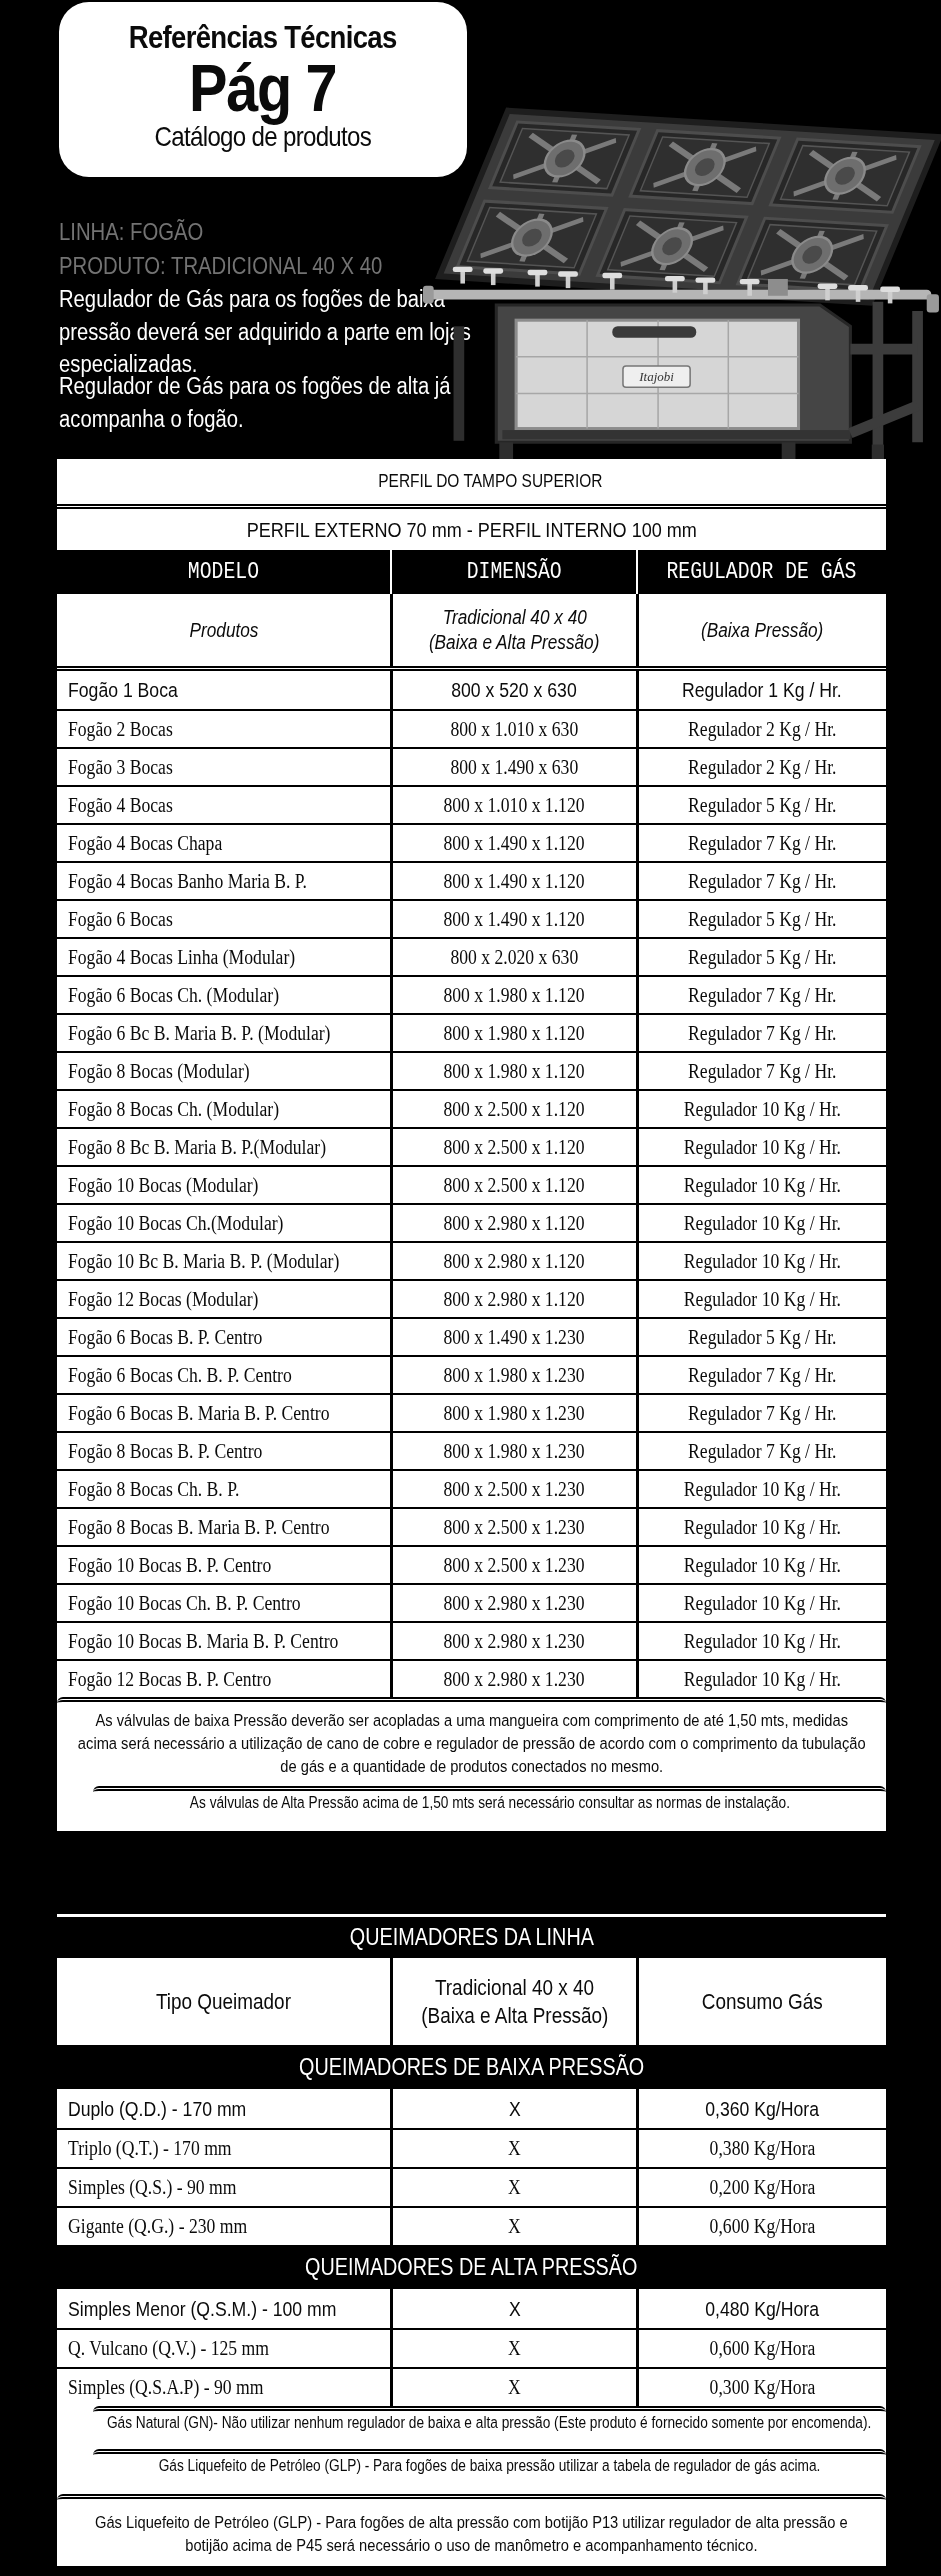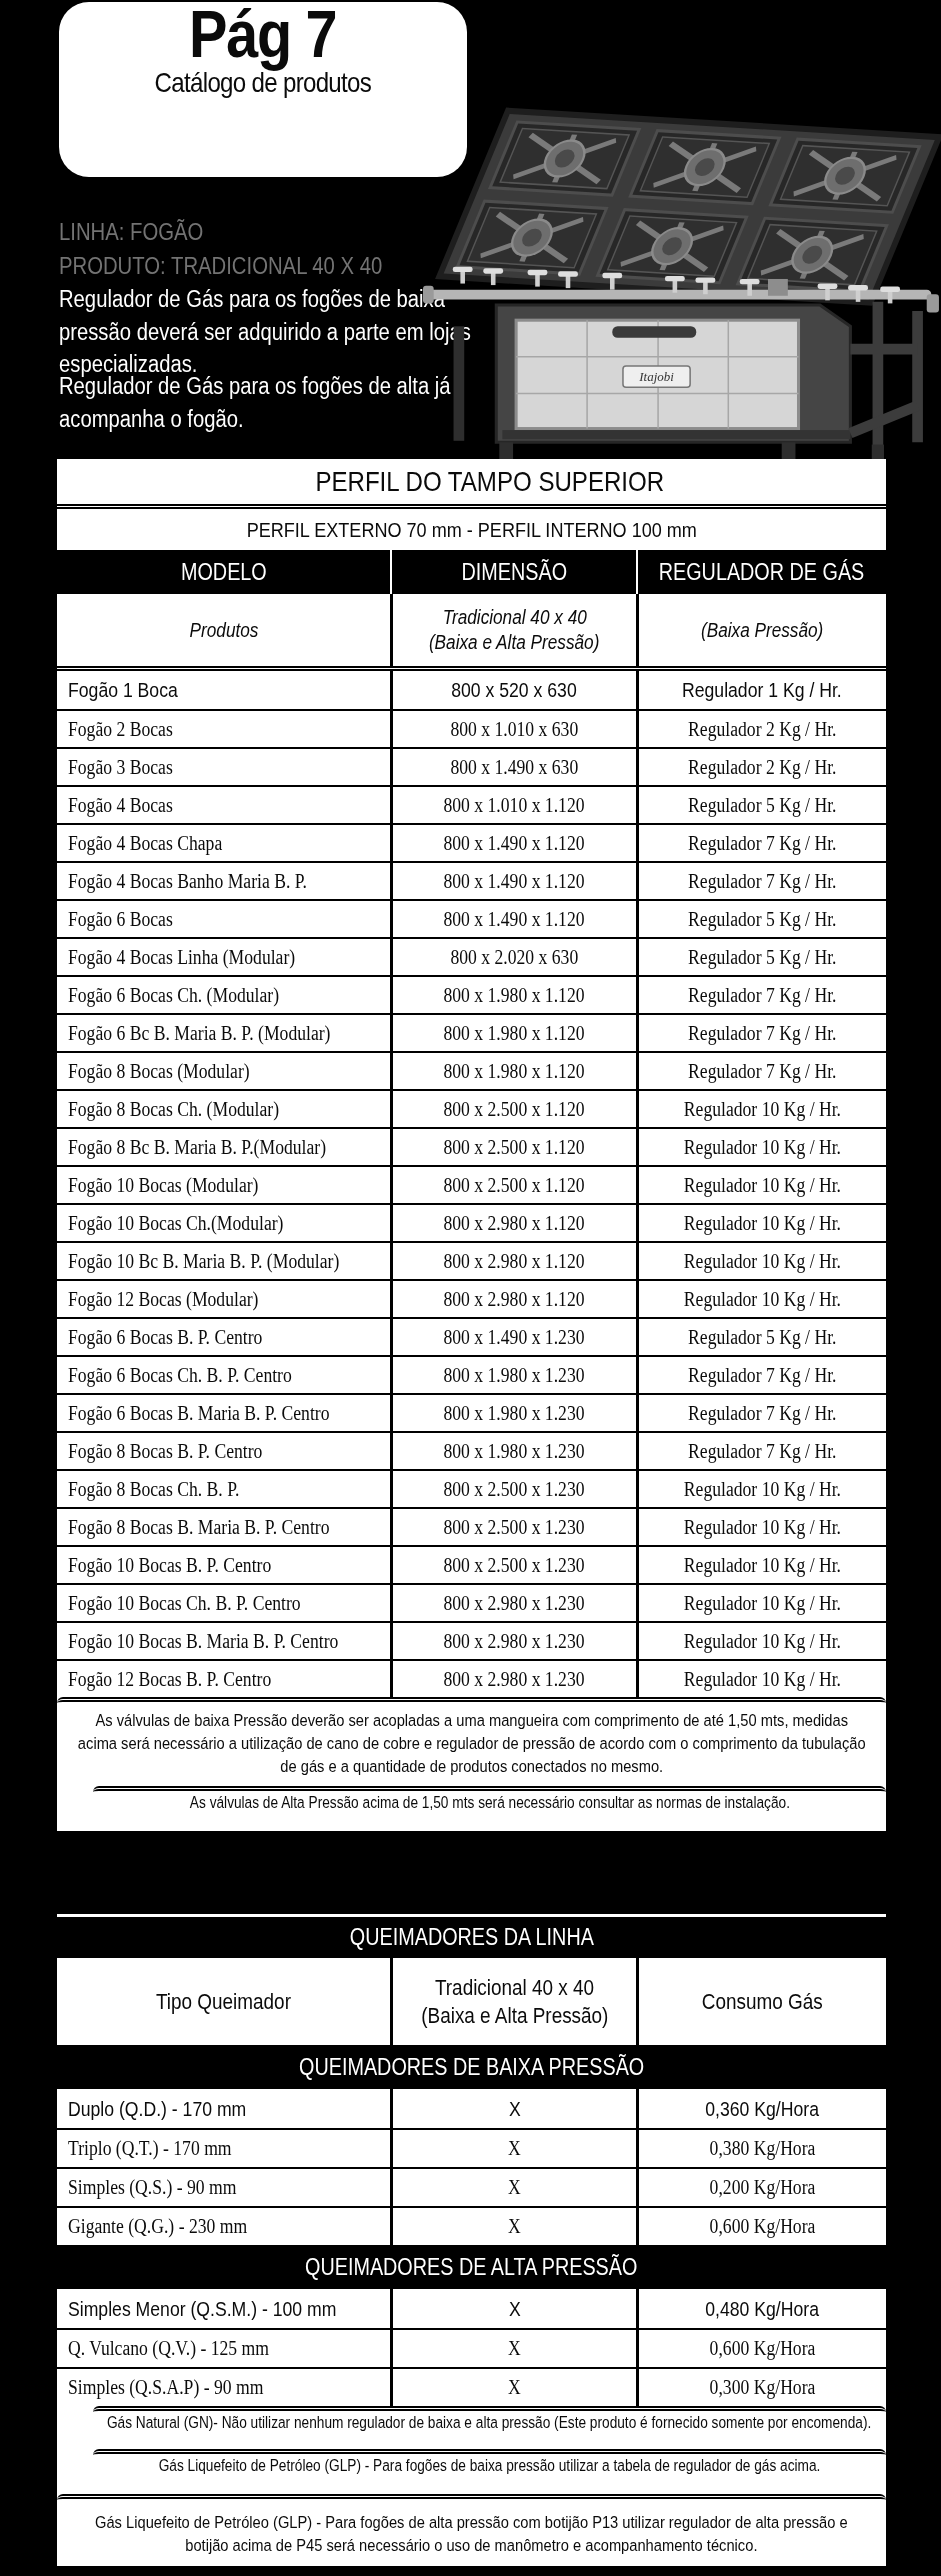--- a/index.html
+++ b/index.html
@@ -25,29 +25,29 @@
   .left .cnd,.c1.data .cnd{transform-origin:left center;}
   .cnd-wrap{display:block;width:113.5%;margin-left:-6.75%;transform:scaleX(.88);transform-origin:center top;}
   .cnd-wrap-l{display:block;width:113.5%;transform:scaleX(.88);transform-origin:left top;}
   .cnd-line{display:block;transform:scaleX(.82);transform-origin:center center;white-space:nowrap;}
   
   .stove{position:absolute;left:423px;top:97px;width:519px;height:367px;}
   
   .dtable{position:absolute;left:57px;width:829px;background:#fff;}
   .table1{top:459px;}
   .table2{top:1914px;padding-top:3px;}
-  .t-caption{height:45px;display:flex;align-items:center;justify-content:center;font-size:28px;border-bottom:5.3px double #000;padding-left:37px;}
+  .t-caption{height:45px;display:flex;align-items:center;justify-content:center;font-size:18px;border-bottom:5.3px double #000;padding-left:37px;}
   .t-caption2{height:41px;display:flex;align-items:center;justify-content:center;font-size:21px;}
   .frow{display:flex;width:100%;box-sizing:border-box;}
   .c{box-sizing:border-box;display:flex;align-items:center;justify-content:center;}
   .c1{width:40.2%;}
   .c2{width:29.6%;}
   .c3{width:30.2%;}
   .vline .c2,.vline .c3{border-left:3px solid #000;}
-  .t-head{background:#000;color:#fff;height:44px;font-size:23px;}
+  .t-head{background:#000;color:#fff;height:44px;font-size:23px;font-family:Liberation Mono, monospace;}
   .t-head .c + .c{border-left:2.3px solid #fff;}
   .t-sub{height:72px;font-size:20px;font-style:italic;}
   .t-sub .stack{flex-direction:column;line-height:1.25;}
   .tbody{border-top:5.3px double #000;}
   .row{height:38px;font-size:20.5px;}
   .row + .row{border-top:2.3px solid #000;font-family:Liberation Serif, serif;}
   .c1.data{justify-content:flex-start;padding-left:10.6px;}
   .note{border-top:5.3px double #000;text-align:center;font-size:16.7px;line-height:1.38;border-radius:6px;}
   .note-multi{padding:6.8px 20px 7.6px;}
   .note-one{height:40px;display:flex;justify-content:center;margin-left:36px;}
@@ -55,20 +55,21 @@
   .band1{height:41px;}
   .bandm{height:44px;}
   .t2-head{height:87px;font-size:22px;}
   .t2-row{height:39px;}
   .note3{padding:12px 23px 9px;}
 </style>
 </head>
 <body>
 
 <div class="header-card">
+  <div class="h-title"><span class="cnd">Referências Técnicas</span></div>
   <div class="h-page"><span class="cnd">Pág 7</span></div>
   <div class="h-sub"><span class="cnd">Catálogo de produtos</span></div>
 </div>
 
 <div class="info left">
   <div><span class="cnd">LINHA: FOGÃO</span></div>
   <div><span class="cnd">PRODUTO: TRADICIONAL  40 X 40</span></div>
 </div>
 
 <div class="para para1">

